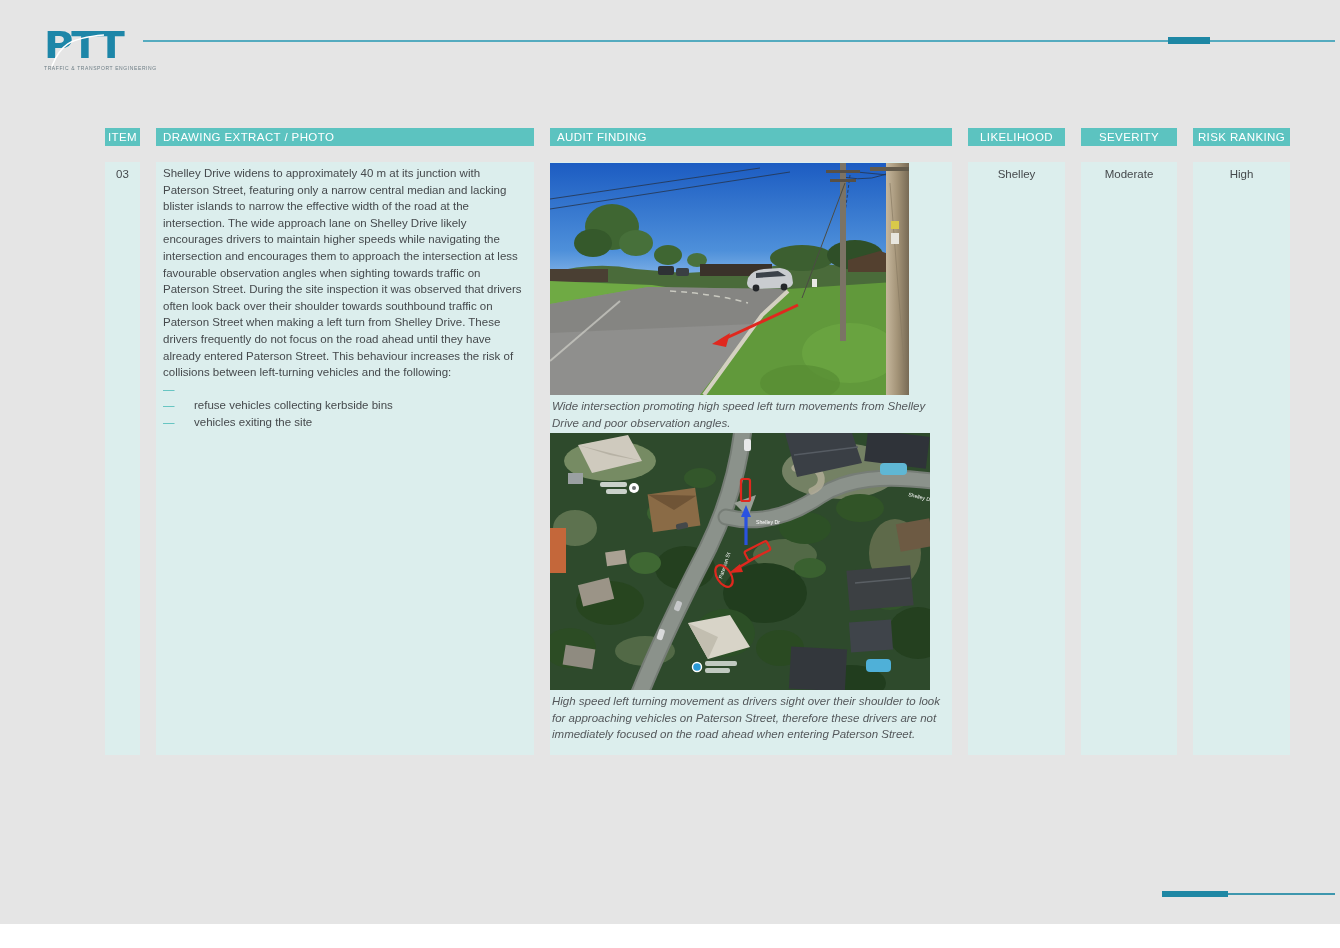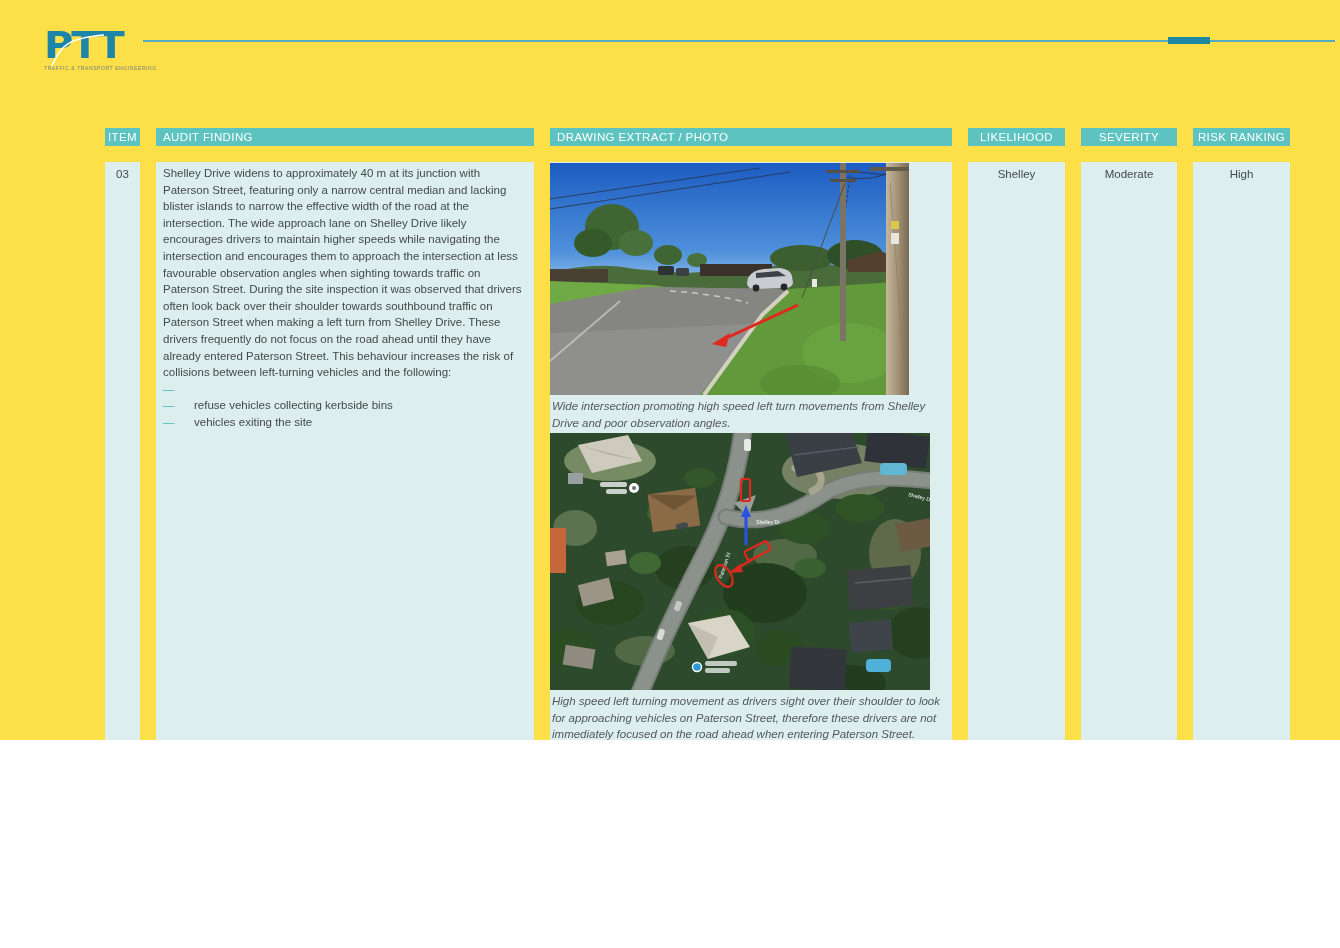--- a/index.html
+++ b/index.html
@@ -1,16 +1,16 @@
 <!DOCTYPE html>
 <html><head>
 <meta charset="utf-8">
 <style>
   html,body{margin:0;padding:0;background:#fff;}
-  .page{position:relative;width:1340px;height:740px;background:#fde047;overflow:hidden;
+  .page{position:relative;width:1340px;height:924px;background:#e5e5e5;overflow:hidden;
         font-family:"Liberation Sans",sans-serif;color:#45494c;}
   
   .logo{position:absolute;left:44px;top:26px;width:120px;height:52px;}
   .logo-word{font-weight:bold;font-size:40px;line-height:38px;letter-spacing:-2px;color:#1d86a8;
              font-family:"DejaVu Sans",sans-serif;transform:scaleY(0.95);}
   .logo-road{position:absolute;left:2px;top:2px;width:100px;height:40px;pointer-events:none;}
   .logo-tag{font-size:5px;letter-spacing:0.6px;color:#6d7d85;margin-top:1px;white-space:nowrap;}
   .rule-top-thin{position:absolute;left:143px;top:40px;width:1192px;height:2px;background:#55abbf;}
   .rule-top-thick{position:absolute;left:1168px;top:37px;width:42px;height:7px;background:#1e87a4;}
   .rule-bot-thick{position:absolute;left:1162px;top:891px;width:66px;height:6px;background:#1e87a4;}
@@ -45,22 +45,22 @@
       <path d="M6,38 C14,18 22,10 58,7" fill="none" stroke="#ffffff" stroke-width="1.6"></path>
     </svg>
     <div class="logo-tag">TRAFFIC  &amp;  TRANSPORT  ENGINEERING</div>
   </div>
   <div class="rule-top-thin"></div>
   <div class="rule-top-thick"></div>
 
   <div class="audit-table">
 
     <div class="th center">ITEM</div>
+    <div class="th left">DRAWING EXTRACT / PHOTO</div>
     <div class="th left">AUDIT FINDING</div>
-    <div class="th left">DRAWING EXTRACT / PHOTO</div>
     <div class="th center">LIKELIHOOD</div>
     <div class="th center">SEVERITY</div>
     <div class="th center">RISK RANKING</div>
 
     <div class="td center">03</div>
 
     <div class="td">
       <div class="finding">Shelley Drive widens to approximately 40 m at its junction with Paterson Street, featuring only a narrow central median and lacking blister islands to narrow the effective width of the road at the intersection. The wide approach lane on Shelley Drive likely encourages drivers to maintain higher speeds while navigating the intersection and encourages them to approach the intersection at less favourable observation angles when sighting towards traffic on Paterson Street. During the site inspection it was observed that drivers often look back over their shoulder towards southbound traffic on Paterson Street when making a left turn from Shelley Drive. These drivers frequently do not focus on the road ahead until they have already entered Paterson Street. This behaviour increases the risk of collisions between left-turning vehicles and the following:</div>
       <div class="bullet">
         <span class="dash">—</span>

